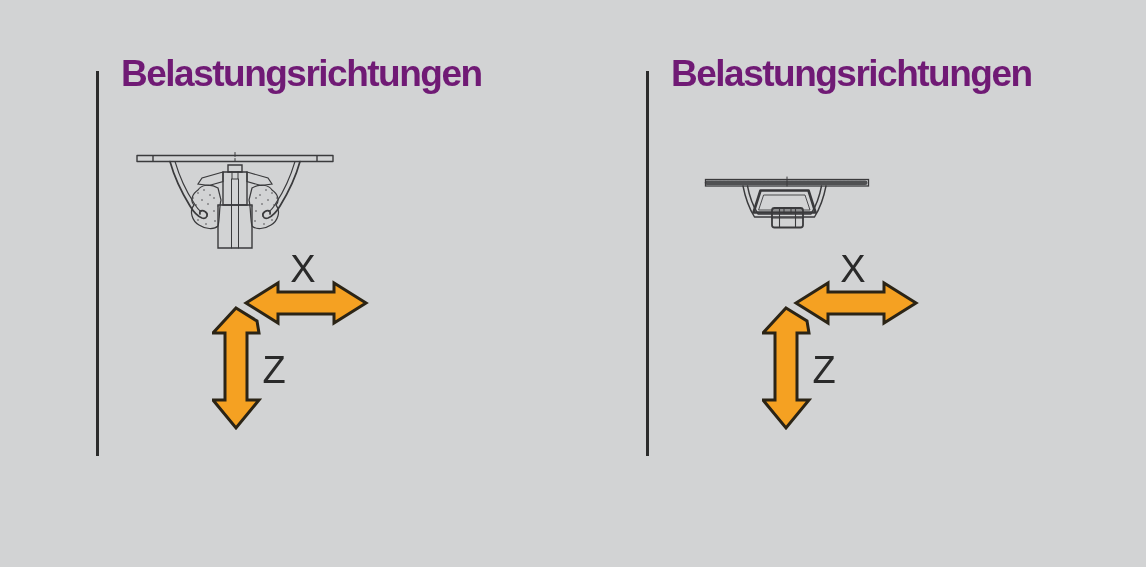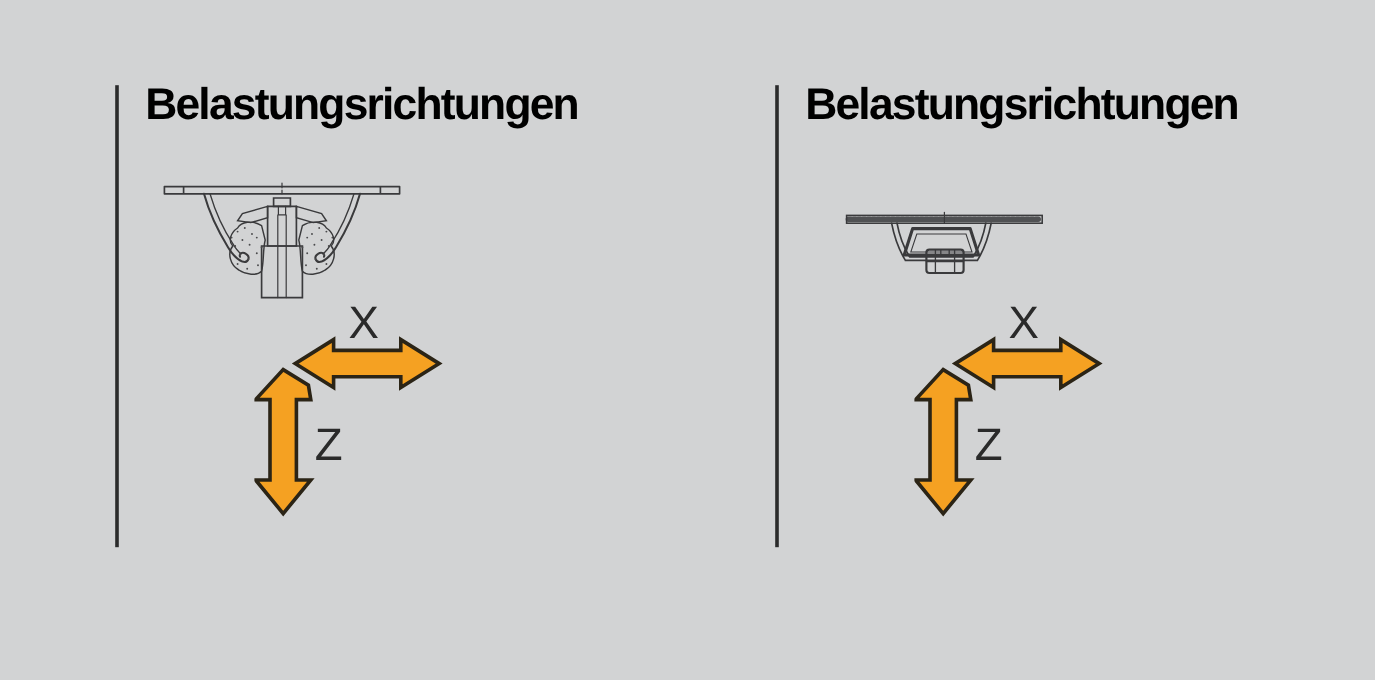--- a/index.html
+++ b/index.html
@@ -4,23 +4,23 @@
 <style>
   html,body{margin:0;padding:0;background:#d2d3d4;}
   .canvas{
     position:relative;width:1146px;height:567px;background:#d2d3d4;
     font-family:"Liberation Sans",sans-serif;overflow:hidden;
   }
   .panel{position:absolute;top:0;left:0;width:573px;height:567px;}
   .panel.right{left:550px;width:596px;}
   .rule{position:absolute;left:96px;top:71px;width:3px;height:385px;background:#2b2b2b;}
   .title{
-    position:absolute;left:121px;top:68px;
+    position:absolute;left:121px;top:55px;
     font-size:37px;font-weight:bold;letter-spacing:-1.5px;
-    color:#000000;white-space:nowrap;line-height:1;
+    color:#701a75;white-space:nowrap;line-height:1;
   }
   .fig{position:absolute;}
   .la{stroke:#3a3a3c;fill:none;stroke-linecap:round;}
   .stipple{fill:#4a4a4c;stroke:none;}
   .arrows{position:absolute;left:212px;top:250px;}
   .arrow{stroke:#2b2416;stroke-width:3;stroke-linejoin:miter;fill:#f5a122;}
   .axis-label{font-family:"Liberation Sans",sans-serif;font-size:38px;fill:#2a2a2a;}
 </style>
 </head>
 <body>

